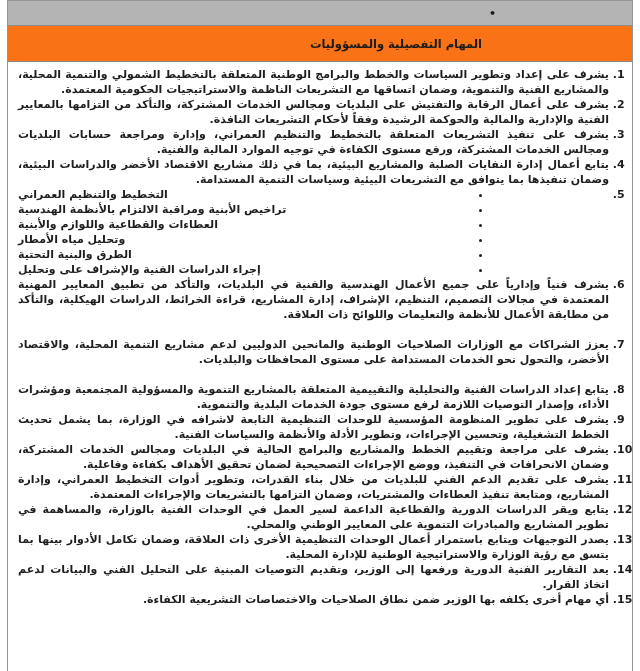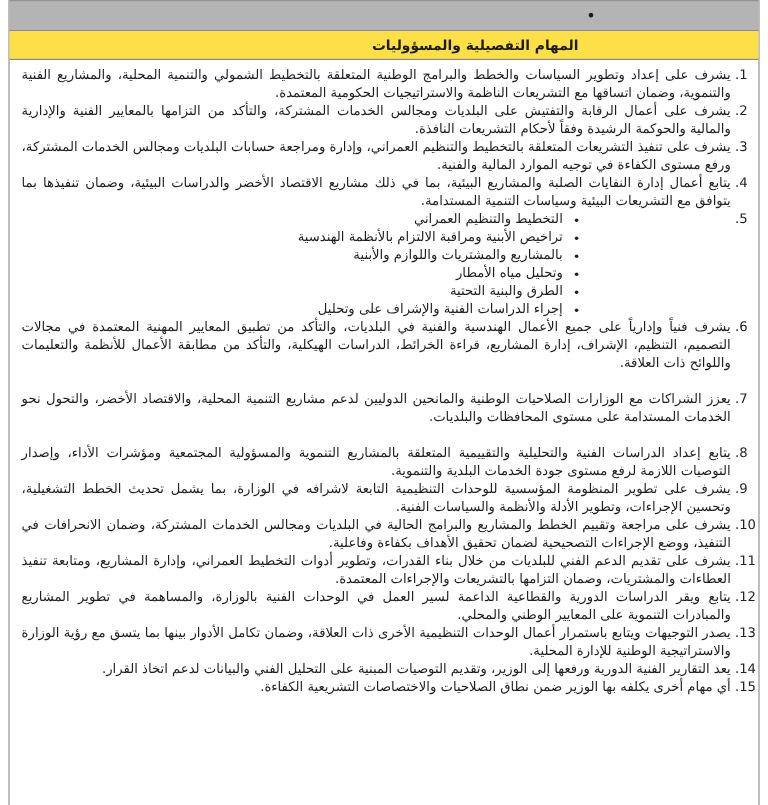--- a/index.html
+++ b/index.html
@@ -41,58 +41,59 @@
     font-size: 12px;
     color: #1b1b1b;
     box-sizing: border-box;
   }
   .row.main-heading .bullet {
     font-size: 11px;
     margin-left: 9px;
     line-height: 1;
   }
   .row.sub-heading {
-    background: #fde047;
+    background: #f97316;
     border-bottom: 1px solid #8b8b8b;
-    height: 24px;
+    height: 36px;
     display: flex;
     align-items: center;
     padding-right: 150px;
     font-weight: bold;
     font-size: 11.5px;
     color: #1b1b1b;
     box-sizing: border-box;
   }
   .content {
     padding: 5px 6px 0 10px;
     font-size: 11px;
     line-height: 15px;
     color: #1e1e1e;
   }
   ol.task-list {
     margin: 0;
     padding: 0 17px 0 0;
     list-style: decimal;
+    font-weight: bold;
   }
   ol.task-list > li {
     text-align: justify;
   }
   ol.task-list > li::marker {
     font-size: 11px;
   }
   ol.task-list > li.gap {
     margin-top: 15px;
   }
   ul.sub-list {
     margin: 0;
     padding: 0 140px 0 0;
     list-style: disc;
   }
   ul.sub-list > li {
-    text-align: right;
+    text-align: left;
   }
 </style>
 </head>
 <body>
 
 <div class="page">
   <div class="doc-table">
 
     <div class="row main-heading">
       <span class="bullet">•</span>
@@ -104,21 +105,21 @@
 
     <div class="content">
       <ol class="task-list" id="task-list">
           <li><span>يشرف على إعداد وتطوير السياسات والخطط والبرامج الوطنية المتعلقة بالتخطيط الشمولي والتنمية المحلية، والمشاريع الفنية والتنموية، وضمان اتساقها مع التشريعات الناظمة والاستراتيجيات الحكومية المعتمدة.</span></li>
           <li><span>يشرف على أعمال الرقابة والتفتيش على البلديات ومجالس الخدمات المشتركة، والتأكد من التزامها بالمعايير الفنية والإدارية والمالية والحوكمة الرشيدة وفقاً لأحكام التشريعات النافذة.</span></li>
           <li><span>يشرف على تنفيذ التشريعات المتعلقة بالتخطيط والتنظيم العمراني، وإدارة ومراجعة حسابات البلديات ومجالس الخدمات المشتركة، ورفع مستوى الكفاءة في توجيه الموارد المالية والفنية.</span></li>
           <li><span>يتابع أعمال إدارة النفايات الصلبة والمشاريع البيئية، بما في ذلك مشاريع الاقتصاد الأخضر والدراسات البيئية، وضمان تنفيذها بما يتوافق مع التشريعات البيئية وسياسات التنمية المستدامة.</span></li>
           <li><ul class="sub-list">
               <li>التخطيط والتنظيم العمراني</li>
               <li>تراخيص الأبنية ومراقبة الالتزام بالأنظمة الهندسية</li>
-              <li>بالمشاريع والمشتريات واللوازم والأبنية</li>
+              <li>العطاءات والقطاعية واللوازم والأبنية</li>
               <li>وتحليل مياه الأمطار</li>
               <li>الطرق والبنية التحتية</li>
               <li>إجراء الدراسات الفنية والإشراف على وتحليل</li>
             </ul></li>
           <li><span>يشرف فنياً وإدارياً على جميع الأعمال الهندسية والفنية في البلديات، والتأكد من تطبيق المعايير المهنية المعتمدة في مجالات التصميم، التنظيم، الإشراف، إدارة المشاريع، قراءة الخرائط، الدراسات الهيكلية، والتأكد من مطابقة الأعمال للأنظمة والتعليمات واللوائح ذات العلاقة.</span></li>
           <li class="gap"><span>يعزز الشراكات مع الوزارات الصلاحيات الوطنية والمانحين الدوليين لدعم مشاريع التنمية المحلية، والاقتصاد الأخضر، والتحول نحو الخدمات المستدامة على مستوى المحافظات والبلديات.</span></li>
           <li class="gap"><span>يتابع إعداد الدراسات الفنية والتحليلية والتقييمية المتعلقة بالمشاريع التنموية والمسؤولية المجتمعية ومؤشرات الأداء، وإصدار التوصيات اللازمة لرفع مستوى جودة الخدمات البلدية والتنموية.</span></li>
           <li><span>يشرف على تطوير المنظومة المؤسسية للوحدات التنظيمية التابعة لاشرافه في الوزارة، بما يشمل تحديث الخطط التشغيلية، وتحسين الإجراءات، وتطوير الأدلة والأنظمة والسياسات الفنية.</span></li>
           <li><span>يشرف على مراجعة وتقييم الخطط والمشاريع والبرامج الحالية في البلديات ومجالس الخدمات المشتركة، وضمان الانحرافات في التنفيذ، ووضع الإجراءات التصحيحية لضمان تحقيق الأهداف بكفاءة وفاعلية.</span></li>
           <li><span>يشرف على تقديم الدعم الفني للبلديات من خلال بناء القدرات، وتطوير أدوات التخطيط العمراني، وإدارة المشاريع، ومتابعة تنفيذ العطاءات والمشتريات، وضمان التزامها بالتشريعات والإجراءات المعتمدة.</span></li>

